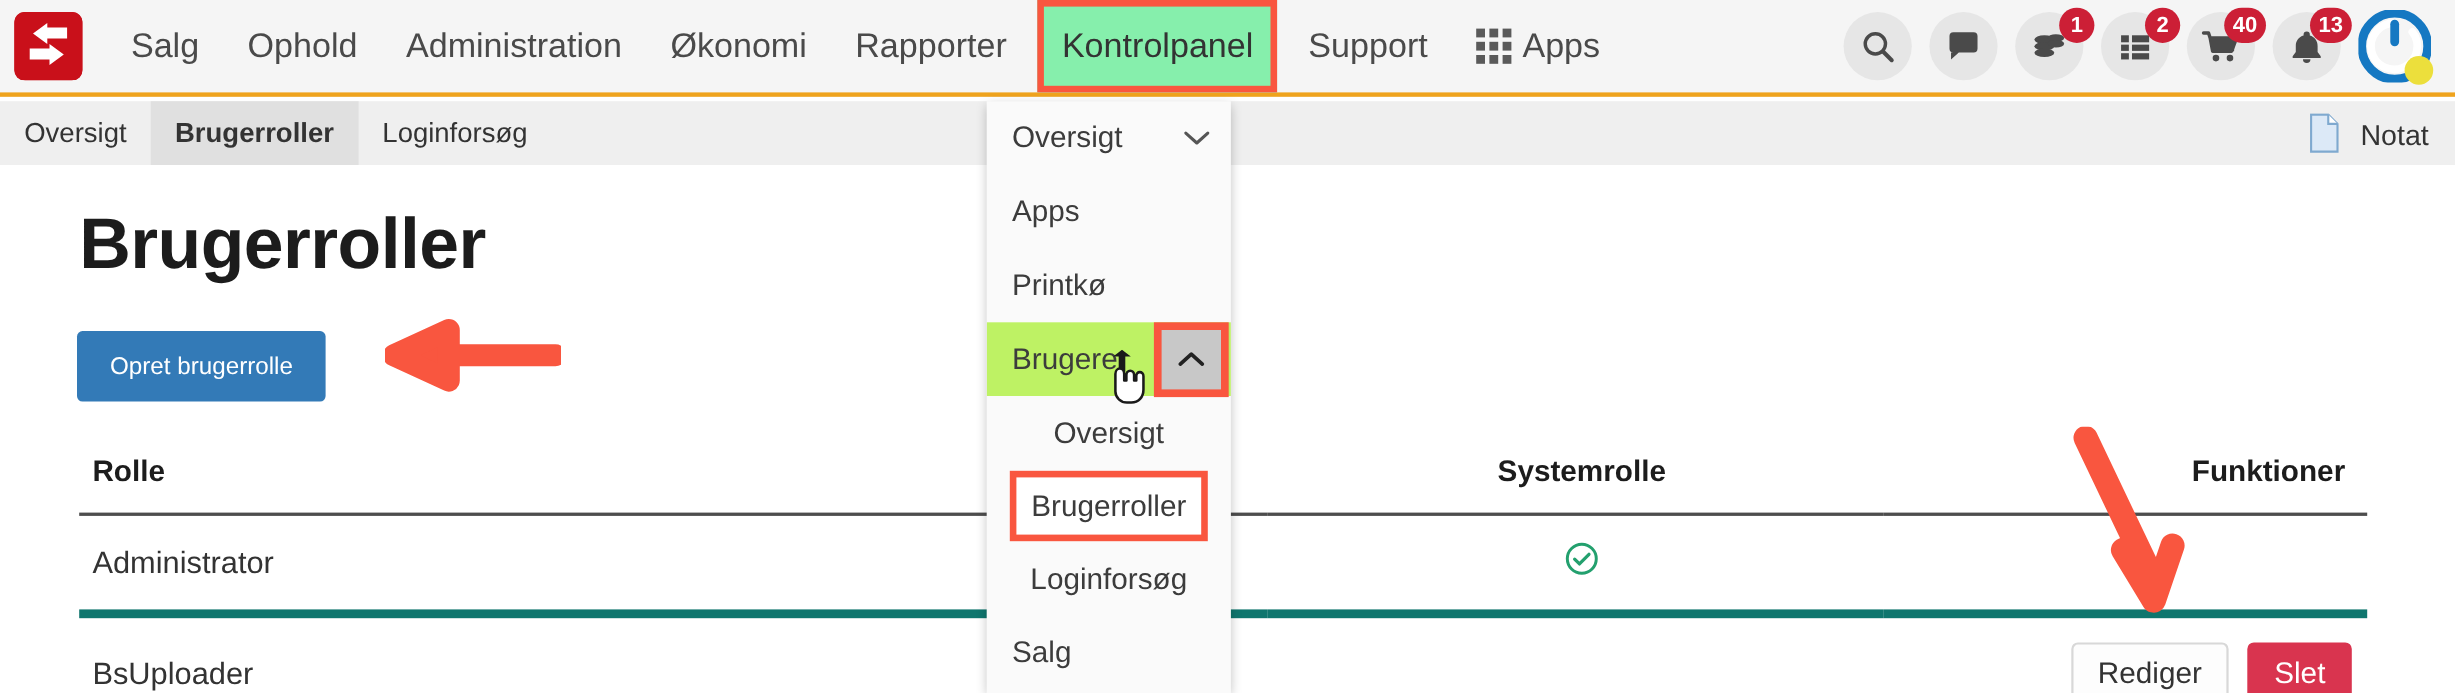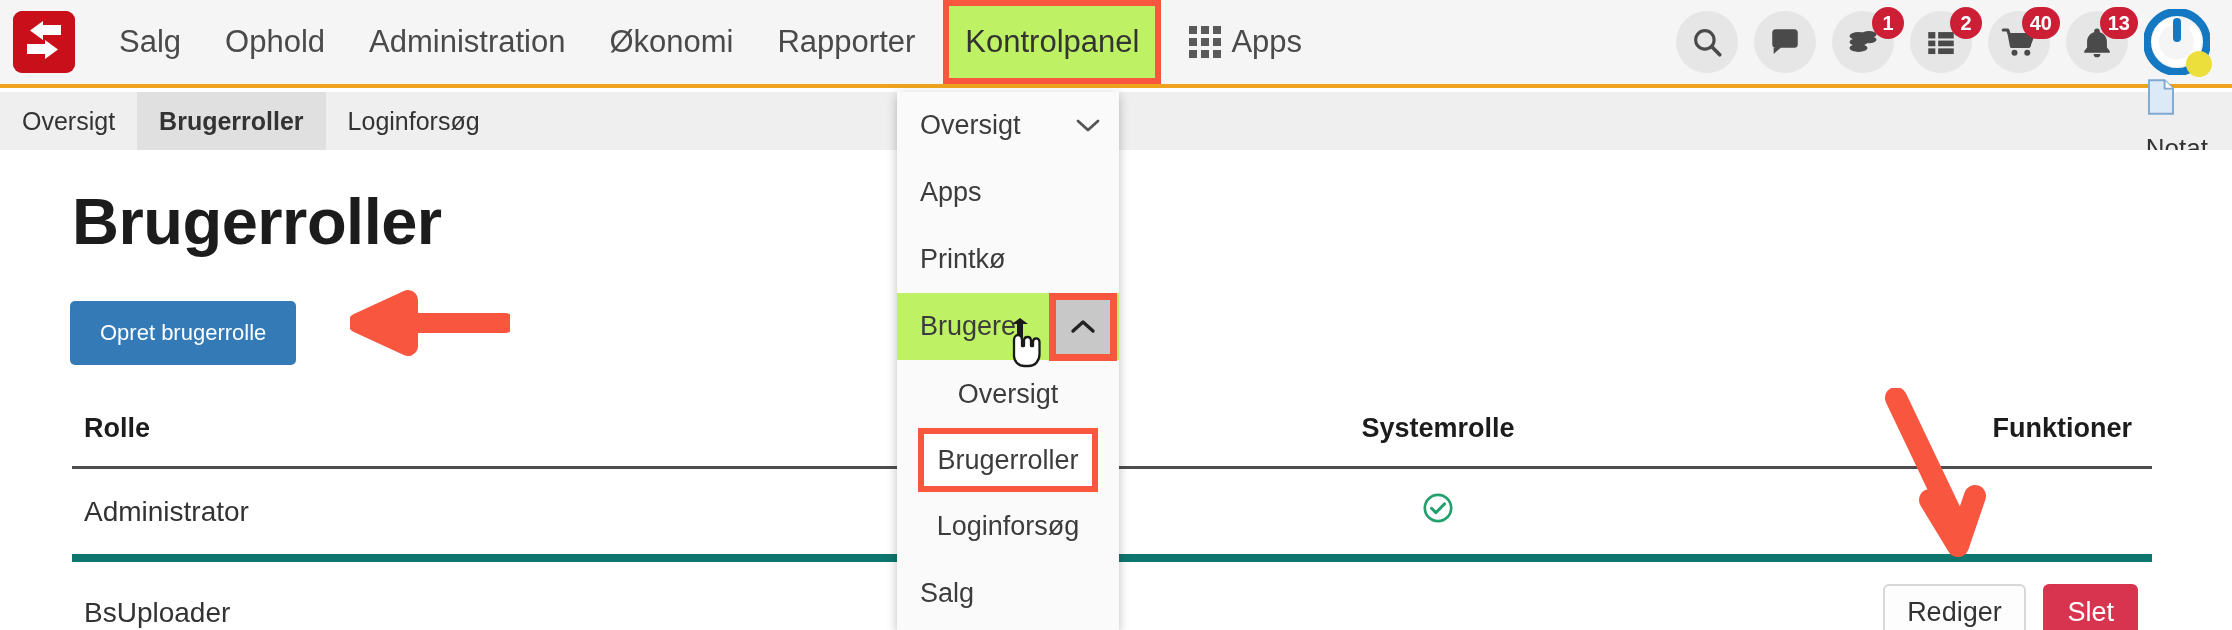--- a/index.html
+++ b/index.html
@@ -22,21 +22,21 @@
     background:#c9101a; border-radius:10px;
     position:relative; flex:0 0 auto;
   }
   .logo svg{ position:absolute; left:0; top:0; }
   .nav-items{ display:flex; align-items:center; height:88px; }
   .nav-item{
     font-size:31px; color:#4a4a4a; padding:0 22px; line-height:84px;
     height:84px; white-space:nowrap; cursor:pointer;
   }
   .nav-item.hl{
-    background:#bef264; color:#333;
+    background:#86efac; color:#333;
     outline:6px solid #f9563f; outline-offset:-6px;
     margin:0 6px;
   }
   .apps-item{ display:flex; align-items:center; gap:10px; padding:0 22px; cursor:pointer;}
   .apps-grid{ display:grid; grid-template-columns:repeat(3,8px); grid-template-rows:repeat(3,8px);
     gap:4px; }
   .apps-grid i{ background:#5a5a5a; display:block; width:8px; height:8px; }
   .apps-label{ font-size:31px; color:#4a4a4a; }
 
   .nav-right{
@@ -65,22 +65,22 @@
   
   .subnav{
     position:absolute; left:0; top:92px; width:2232px; height:58px;
     background:#efefef; display:flex; align-items:center;
   }
   .subnav-item{
     font-size:25px; color:#333; padding:0 22px; height:58px; line-height:58px;
     cursor:pointer; white-space:nowrap;
   }
   .subnav-item.active{ background:#e0e0e0; font-weight:bold; }
-  .subnav-right{ margin-left:auto; display:flex; align-items:flex-start; gap:18px;
-    padding-right:24px; cursor:pointer;flex-direction:column; }
+  .subnav-right{ margin-left:auto; display:flex; align-items:flex-end; gap:18px;
+    padding-right:24px; cursor:pointer; }
   .notat-label{ font-size:26px; color:#333; }
 
   
   .main{ position:absolute; left:0; top:150px; width:2232px; height:480px; background:#fff; }
   .page-title{
     font-size:65px; font-weight:bold; color:#1c1c1c;
     margin:34px 0 0 72px; letter-spacing:-0.5px;
   }
   .btn-primary{
     margin:42px 0 0 70px; display:inline-block;
@@ -165,20 +165,21 @@
       </svg>
     </div>
 
     <div class="nav-items">
       <div class="nav-item">Salg</div>
       <div class="nav-item">Ophold</div>
       <div class="nav-item">Administration</div>
       <div class="nav-item">Økonomi</div>
       <div class="nav-item">Rapporter</div>
       <div class="nav-item hl">Kontrolpanel</div>
+      <div class="nav-item">Support</div>
 
       <div class="apps-item">
         <span class="apps-grid">
           <i></i>
             <i></i>
             <i></i>
             <i></i>
             <i></i>
             <i></i>
             <i></i>

